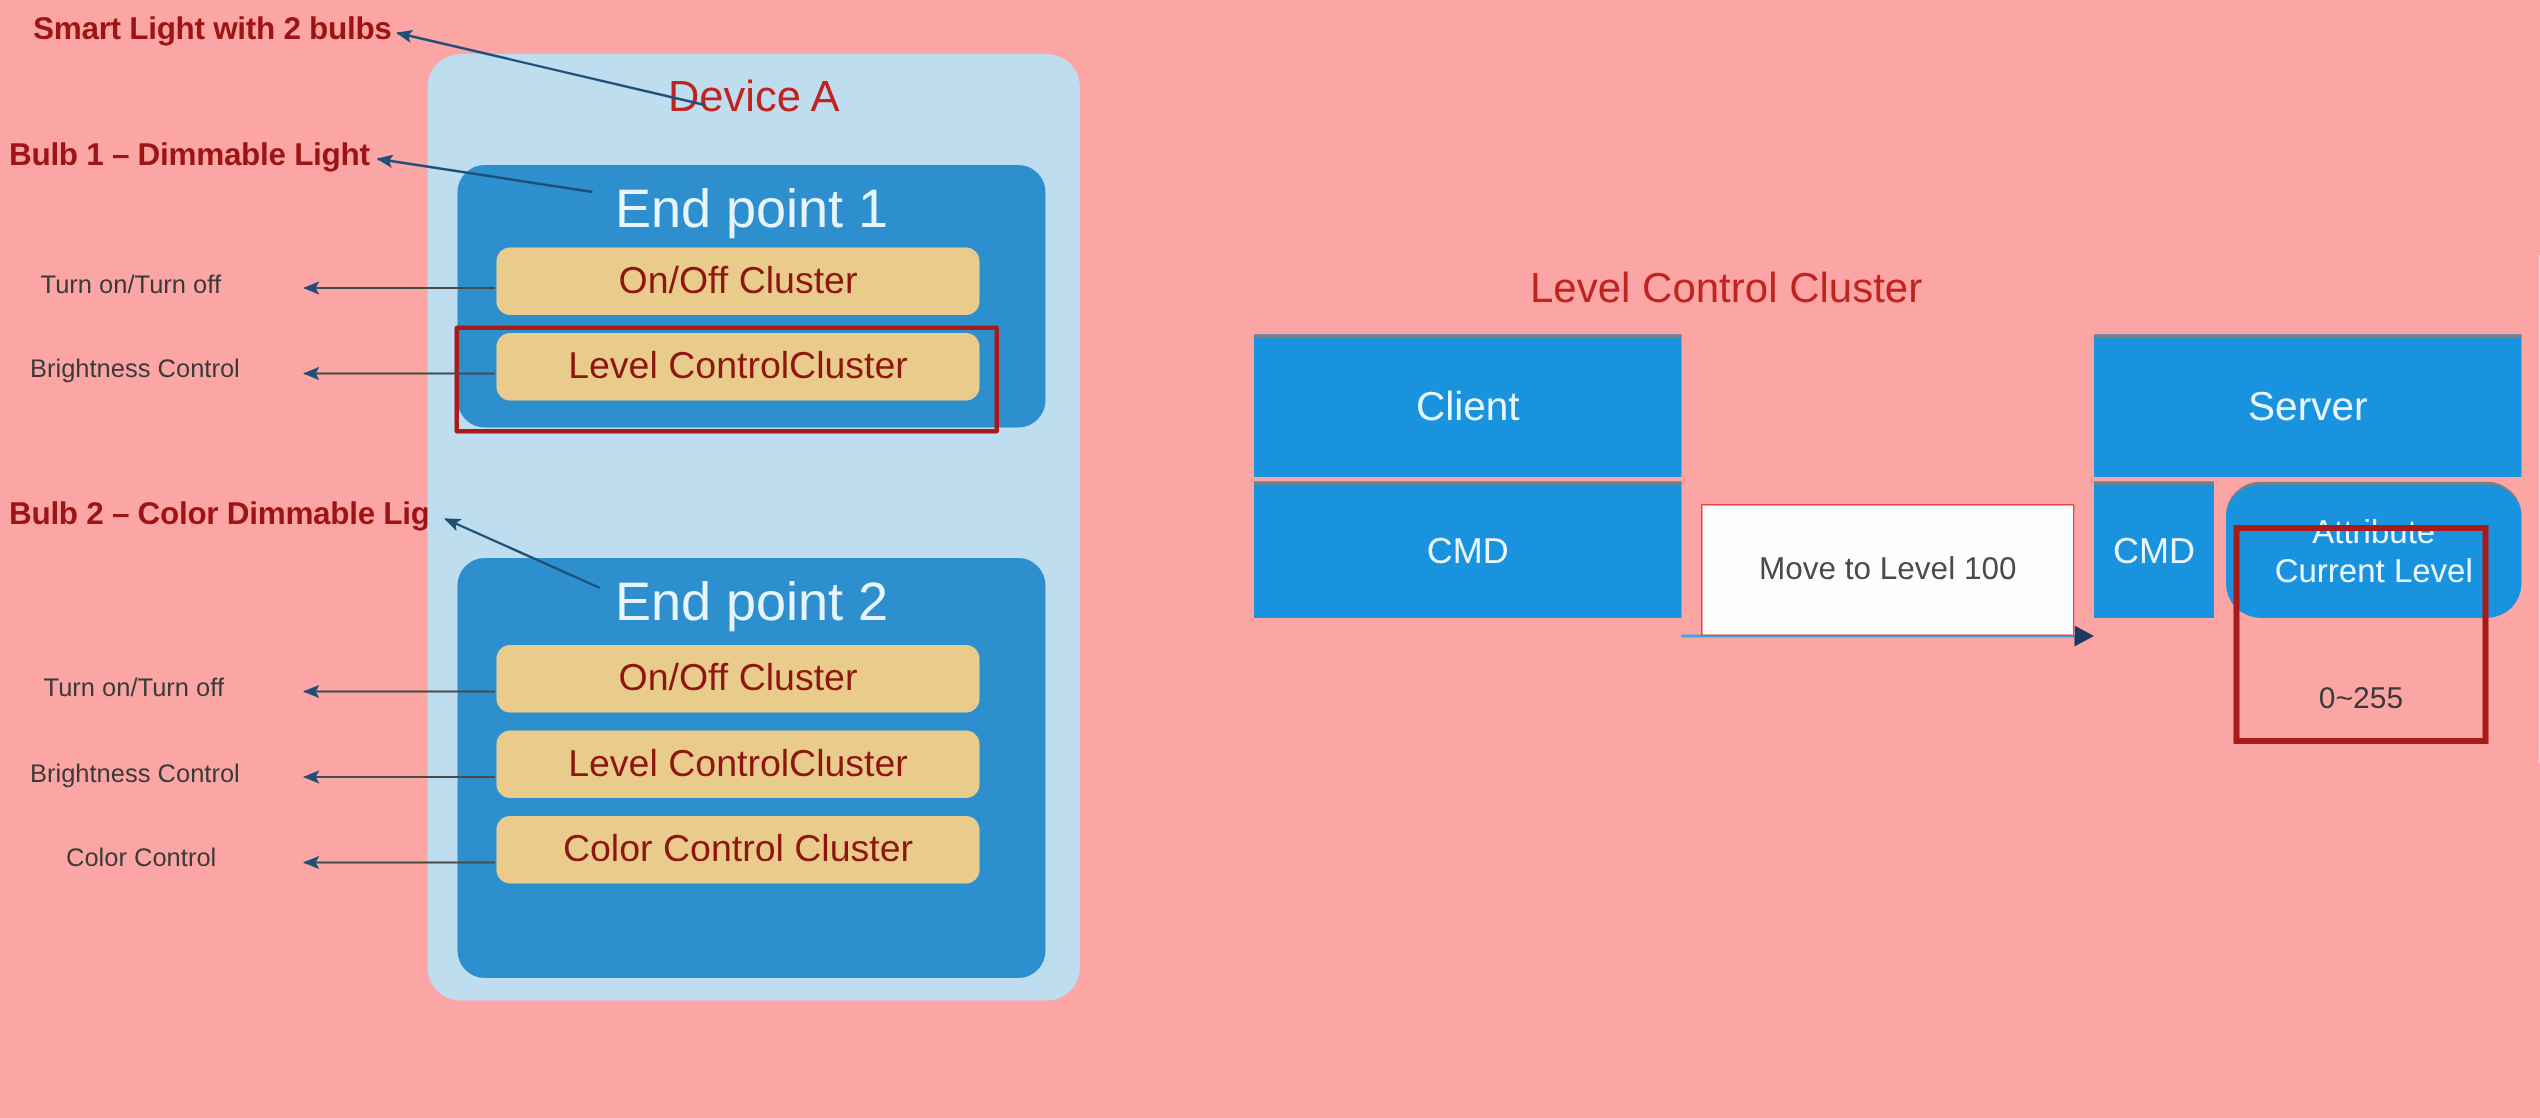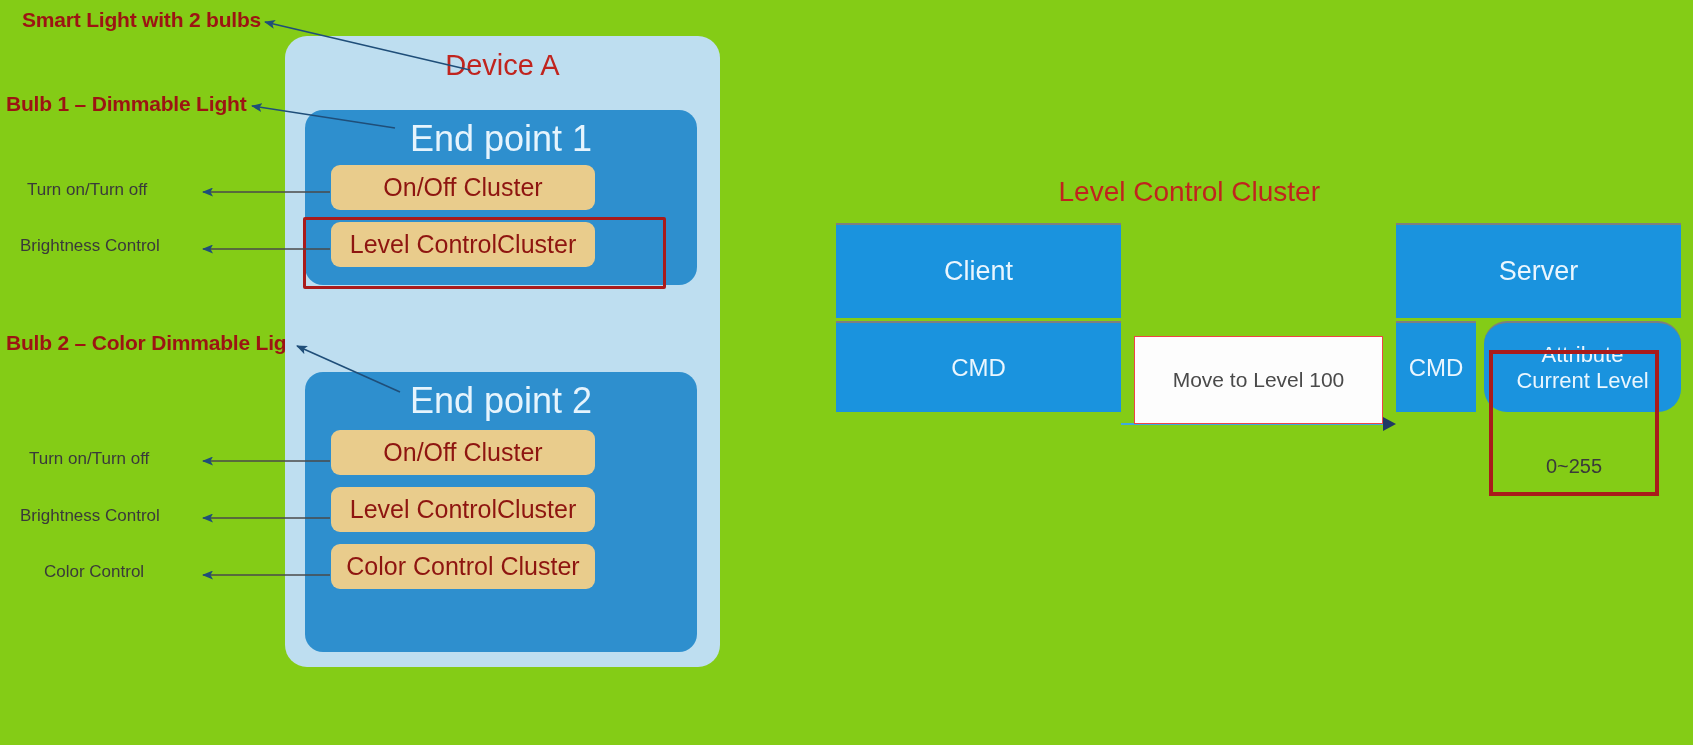--- a/index.html
+++ b/index.html
@@ -5,21 +5,21 @@
   * { box-sizing: border-box; }
   html, body {
     margin: 0; padding: 0;
     background: #ffffff;
     font-family: "Liberation Sans", sans-serif;
   }
   #stage {
     position: relative;
     width: 1693px;
     height: 745px;
-    background: #84cc16;
+    background: #fca5a5;
     overflow: hidden;
   }
 
   
   .lbl-red {
     position: absolute;
     color: #9C1413;
     font-weight: bold;
     font-size: 21px;
     white-space: nowrap;
@@ -69,21 +69,21 @@
     text-align: center;
     color: #E6F4FD;
     font-size: 36px;
     font-weight: 400;
   }
 
   
   .cluster {
     position: absolute;
     left: 26px;
-    width: 264px;
+    width: 322px;
     height: 45px;
     background: #E9CC8C;
     border-radius: 9px;
     color: #8E1510;
     font-size: 25px;
     display: flex;
     align-items: center;
     justify-content: center;
     white-space: nowrap;
   }
@@ -104,21 +104,21 @@
     border-radius: 2px;
     pointer-events: none;
   }
 
   
   #cluster-title {
     position: absolute;
     left: 1020px;
     top: 176px;
     width: 300px;
-    text-align: right;
+    text-align: left;
     color: #C0241E;
     font-size: 28px;
     white-space: nowrap;
   }
 
   .blue-cell {
     position: absolute;
     background: #1A93DE;
     color: #EAF6FE;
     display: flex;

